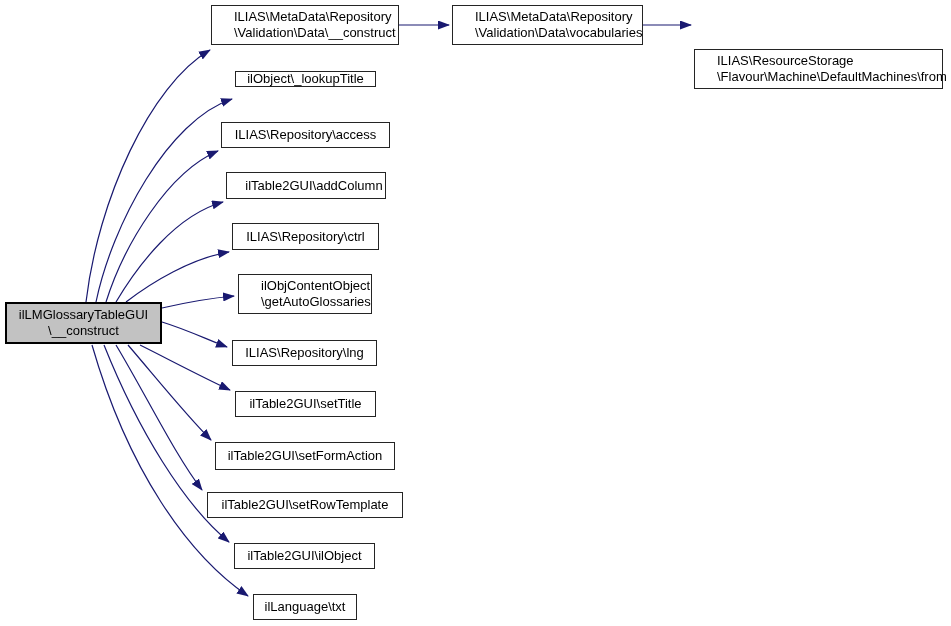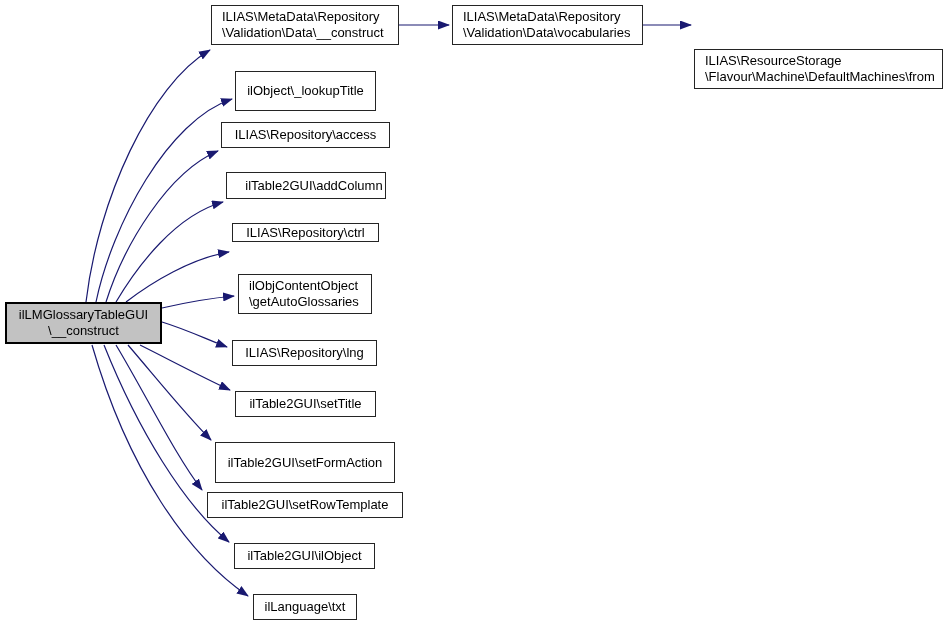--- a/index.html
+++ b/index.html
@@ -33,21 +33,21 @@
     white-space: pre-line;
     display: flex;
     align-items: center;
     justify-content: center;
     text-align: center;
     cursor: pointer;
   }
   .node.left {
     justify-content: flex-start;
     text-align: left;
-    padding-left: 10px;
+    padding-left: 22px;
   }
   .node.highlight {
     background: #c2c2c2;
     border: 2px solid #000000;
   }
 </style>
 </head>
 <body>
 
 <div id="canvas">
@@ -75,36 +75,36 @@
       <path d="M643,25 L691,25" marker-end="url(#arrow)"></path>
     </g>
   </svg>
 
   <div class="node highlight" style="left:5px; top:302px; width:157px; height:42px;">ilLMGlossaryTableGUI
 \__construct</div>
 
   <div class="node left" style="left:211px; top:5px; width:188px; height:40px;">ILIAS\MetaData\Repository
 \Validation\Data\__construct</div>
 
-  <div class="node" style="left:235px; top:71px; width:141px; height:40px;text-align:right;">ilObject\_lookupTitle</div>
+  <div class="node" style="left:235px; top:71px; width:141px; height:16px;text-align:right;">ilObject\_lookupTitle</div>
 
   <div class="node" style="left:221px; top:122px; width:169px; height:26px;">ILIAS\Repository\access</div>
 
   <div class="node" style="left:226px; top:172px; width:160px; height:27px;padding-left:16px;">ilTable2GUI\addColumn</div>
 
-  <div class="node" style="left:232px; top:223px; width:147px; height:19px;">ILIAS\Repository\ctrl</div>
+  <div class="node" style="left:232px; top:223px; width:147px; height:27px;">ILIAS\Repository\ctrl</div>
 
   <div class="node left" style="left:238px; top:274px; width:134px; height:40px;">ilObjContentObject
 \getAutoGlossaries</div>
 
   <div class="node" style="left:232px; top:340px; width:145px; height:26px;">ILIAS\Repository\lng</div>
 
   <div class="node" style="left:235px; top:391px; width:141px; height:26px;">ilTable2GUI\setTitle</div>
 
-  <div class="node" style="left:215px; top:442px; width:180px; height:41px;">ilTable2GUI\setFormAction</div>
+  <div class="node" style="left:215px; top:442px; width:180px; height:28px;">ilTable2GUI\setFormAction</div>
 
   <div class="node" style="left:207px; top:492px; width:196px; height:26px;">ilTable2GUI\setRowTemplate</div>
 
   <div class="node" style="left:234px; top:543px; width:141px; height:26px;">ilTable2GUI\ilObject</div>
 
   <div class="node" style="left:253px; top:594px; width:104px; height:26px;">ilLanguage\txt</div>
 
   <div class="node left" style="left:452px; top:5px; width:191px; height:40px;">ILIAS\MetaData\Repository
 \Validation\Data\vocabularies</div>
 

